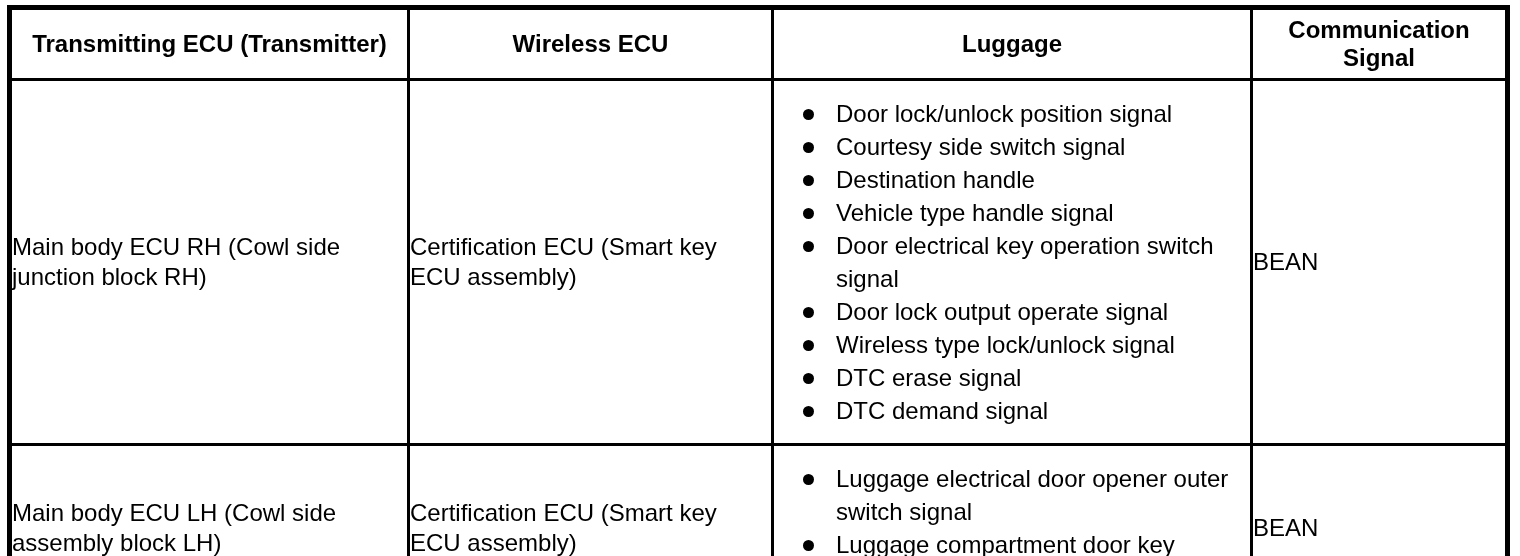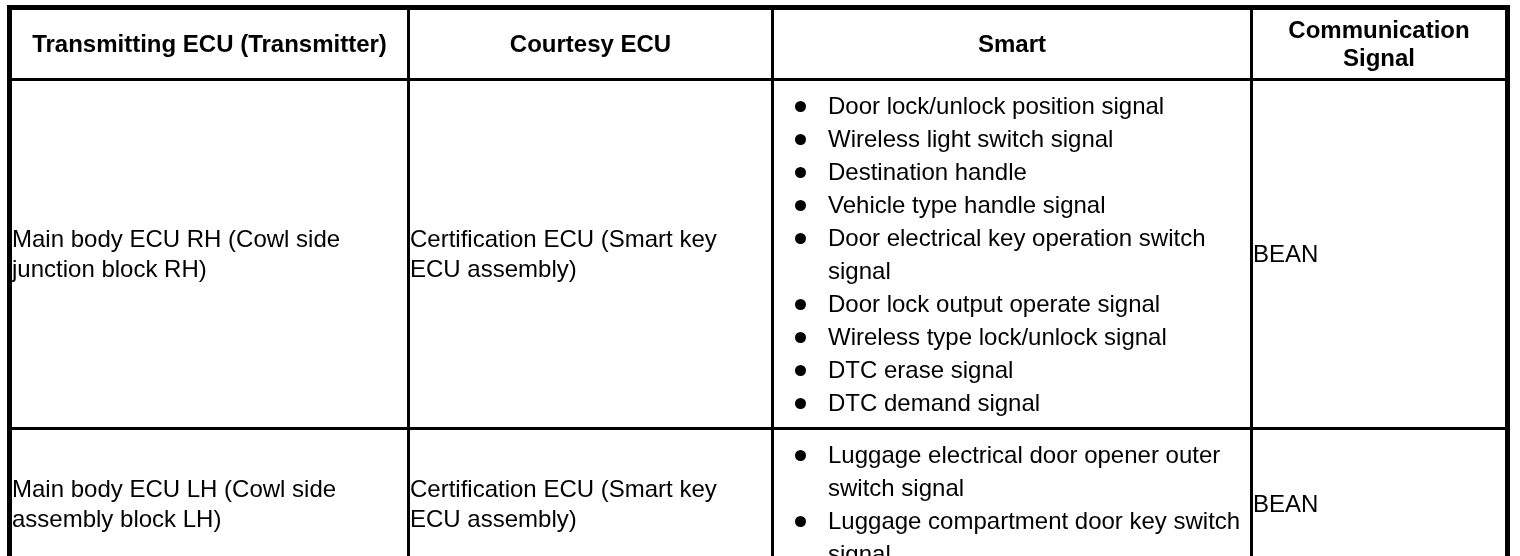--- a/index.html
+++ b/index.html
@@ -68,21 +68,21 @@
   .row-2 td { height: 133px; }
 
   .sig-cell {
     vertical-align: middle;
     padding: 6px 6px 6px 14px;
   }
 
   ul.sig-list {
     list-style: none;
     margin: 0;
-    padding: 8px;
+    padding: 16px;
   }
   ul.sig-list > li {
     position: relative;
     padding-left: 46px;
     font-size: 24px;
     line-height: 33px;
     margin: 0;
   }
   ul.sig-list > li .bullet {
     position: absolute;
@@ -108,35 +108,35 @@
     <colgroup>
       <col class="col-tx">
       <col class="col-rx">
       <col class="col-sig">
       <col class="col-comm">
     </colgroup>
 
     <thead>
       <tr>
         <th>Transmitting ECU (Transmitter)</th>
-        <th>Courtesy ECU</th>
-        <th>Smart</th>
+        <th>Wireless ECU</th>
+        <th>Luggage</th>
         <th>Communication Signal</th>
       </tr>
     </thead>
 
     <tbody>
 
       <tr class="row-1">
         <td class="cell-text">Main body ECU RH (Cowl side junction block RH)</td>
         <td class="cell-text">Certification ECU (Smart key ECU assembly)</td>
         <td class="sig-cell">
           <ul class="sig-list">
             <li><span class="bullet"></span><span>Door lock/unlock position signal</span></li>
-            <li><span class="bullet"></span><span>Wireless light switch signal</span></li>
+            <li><span class="bullet"></span><span>Courtesy side switch signal</span></li>
             <li><span class="bullet"></span><span>Destination handle</span></li>
             <li><span class="bullet"></span><span>Vehicle type handle signal</span></li>
             <li><span class="bullet"></span><span>Door electrical key operation switch signal</span></li>
             <li><span class="bullet"></span><span>Door lock output operate signal</span></li>
             <li><span class="bullet"></span><span>Wireless type lock/unlock signal</span></li>
             <li><span class="bullet"></span><span>DTC erase signal</span></li>
             <li><span class="bullet"></span><span>DTC demand signal</span></li>
           </ul>
         </td>
         <td class="cell-text comm-cell">BEAN</td>

